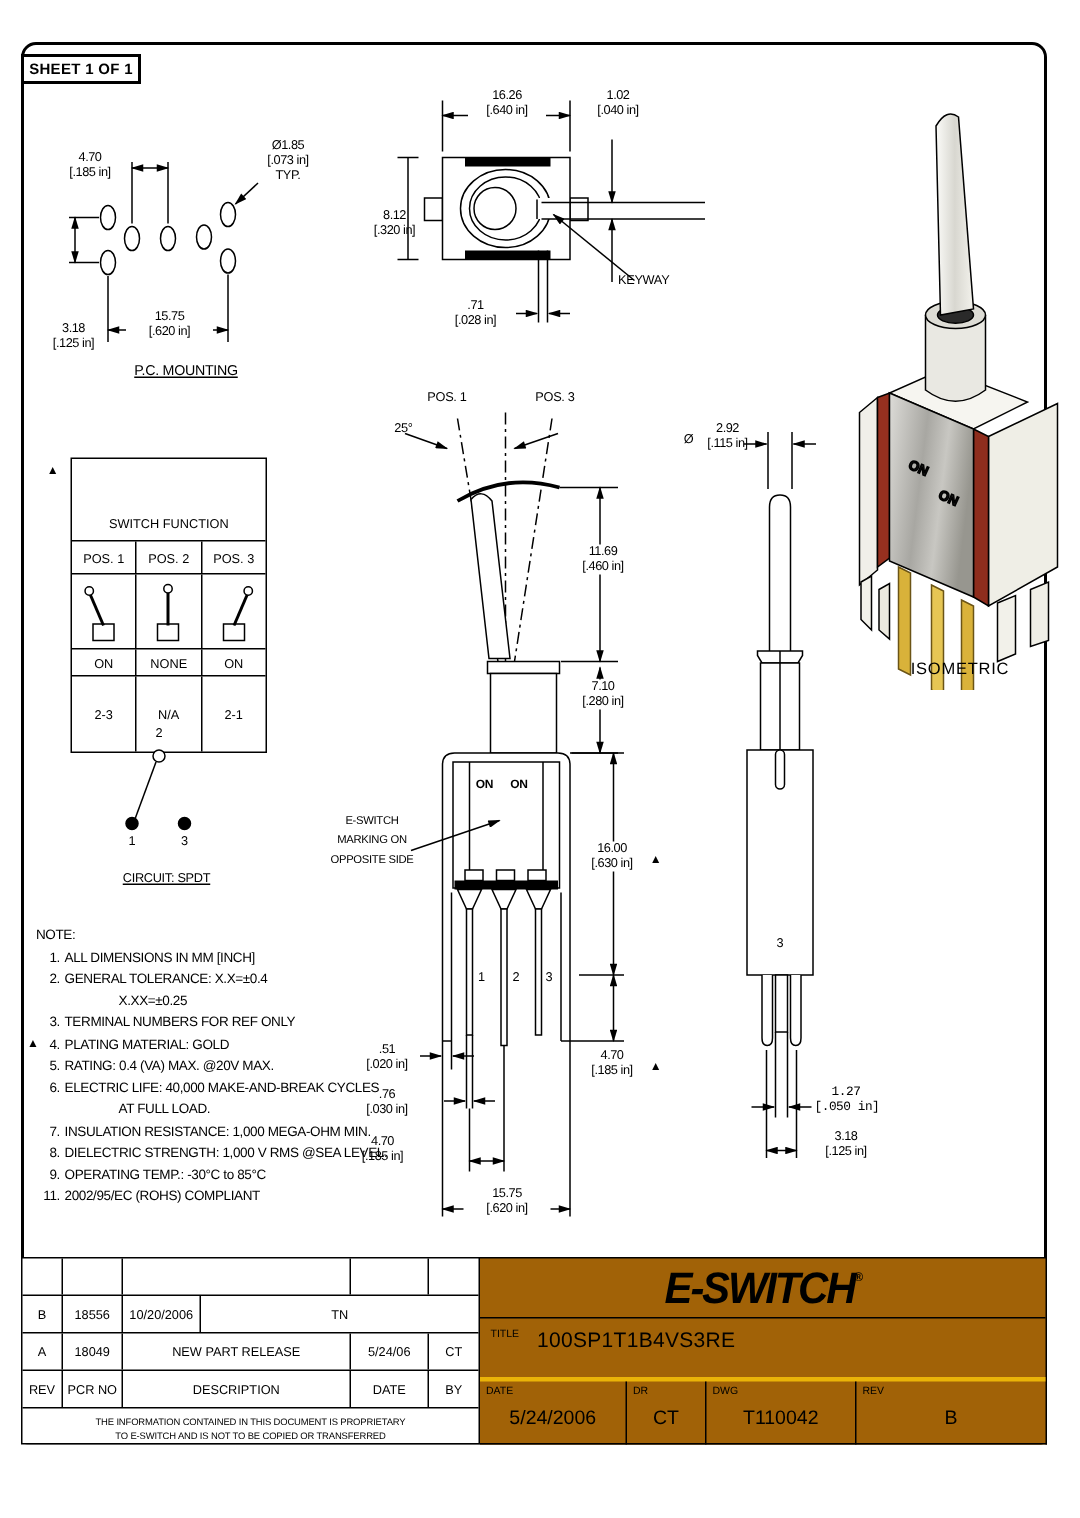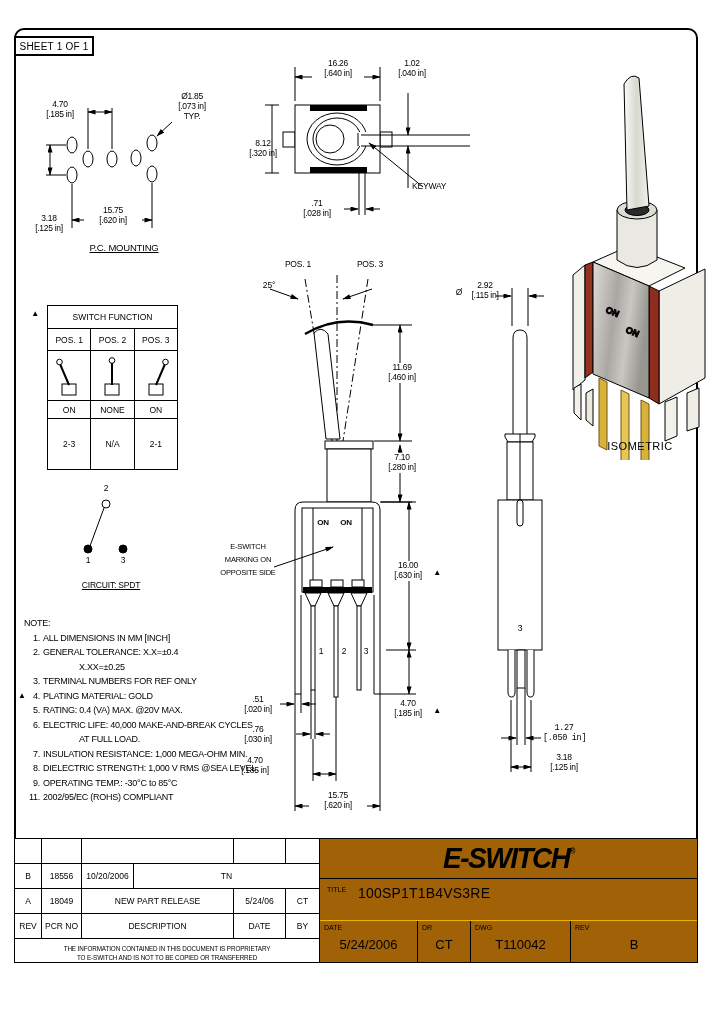--- a/index.html
+++ b/index.html
@@ -10,30 +10,30 @@
   .v{position:absolute;}
   .v svg{position:absolute;left:0;top:0;}
   .lbl{position:absolute;font-size:8.5px;letter-spacing:-0.2px;line-height:1.15;
        text-align:center;white-space:nowrap;}
   .dim{position:absolute;font-size:8.5px;letter-spacing:-0.3px;line-height:1.15;
        text-align:center;white-space:nowrap;background:#fff;padding:0 1px;}
   .dim span{display:block;}
   .ul{text-decoration:underline;}
   .sheetbox{position:absolute;left:14px;top:36px;width:80px;height:20px;border:2px solid #000;
             box-sizing:border-box;display:flex;align-items:center;justify-content:center;
-            font-size:10px;letter-spacing:0.2px;background:#fff;}
+            font-size:10px;letter-spacing:0.2px;background:#fff;font-weight:bold;}
   
   .ftable{position:absolute;left:47px;top:305px;width:131px;border:1px solid #000;
           font-size:8.5px;background:#fff;box-sizing:border-box;}
   .ftr{display:flex;border-top:1px solid #000;}
   .ftr:first-child{border-top:none;}
   .ftr>div{flex:1;border-left:1px solid #000;display:flex;align-items:center;
            justify-content:center;box-sizing:border-box;}
   .ftr>div:first-child{border-left:none;}
-  .ft-title{height:22px;display:flex;align-items:center;justify-content:center;}
+  .ft-title{height:22px;display:flex;align-items:center;justify-content:center;margin-top:32px;}
   .ft-h{height:21px;}.ft-i{height:49px;}.ft-o{height:17px;}.ft-c{height:50px;}
   
   .notes{position:absolute;left:22px;top:616px;width:262px;font-size:9px;
          letter-spacing:-0.25px;line-height:14.5px;}
   .nrow{display:flex;position:relative;}
   .nn{width:18px;text-align:right;margin-right:3px;flex:none;}
   .nmark{position:absolute;left:-4px;top:0;font-size:8px;}
   .cont .nt{margin-left:36px;}
   
   .rtable{position:absolute;left:14px;top:838px;width:306px;height:125px;
@@ -46,21 +46,21 @@
   .rprop{height:28px;display:flex;flex-direction:column;align-items:center;justify-content:center;
          font-size:6.3px;letter-spacing:-0.1px;line-height:1.45;text-align:center;}
   
   .tblock{position:absolute;left:320px;top:838px;width:378px;height:125px;
           border:1px solid #000;border-left:none;box-sizing:border-box;background:#a16207;}
   .tb-logo{height:40px;border-bottom:1px solid #000;display:flex;align-items:center;
            justify-content:center;box-sizing:border-box;}
   .logo-text{font-size:28px;font-weight:bold;font-style:italic;letter-spacing:-1.5px;
              transform:scaleY(1.05);}
   .logo-reg{font-size:8px;vertical-align:14px;font-style:normal;}
-  .tb-title{height:42px;border-bottom:1px solid #eab308;position:relative;box-sizing:border-box;}
+  .tb-title{height:42px;border-bottom:3px solid #eab308;position:relative;box-sizing:border-box;}
   .tb-title .tlab{position:absolute;left:7px;top:7px;font-size:7px;}
   .tb-title .tval{position:absolute;left:38px;top:6px;font-size:14px;letter-spacing:0.2px;}
   .tb-bot{display:flex;height:42px;}
   .tb-bot>div{border-left:1px solid #000;position:relative;box-sizing:border-box;}
   .tb-bot>div:first-child{border-left:none;}
   .tb-cell-lab{position:absolute;left:4px;top:3px;font-size:7px;}
   .tb-cell-val{position:absolute;left:0;right:0;top:16px;text-align:center;font-size:13px;}
   .w-scale{width:83px;}.w-date{width:97px;}.w-dr{width:53px;}.w-dwg{width:100px;}.w-rev{flex:1;}
 </style>
 </head>

